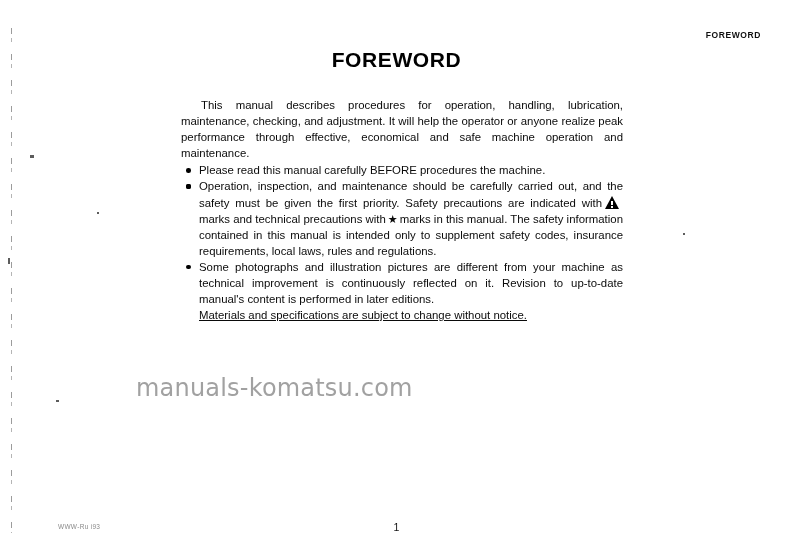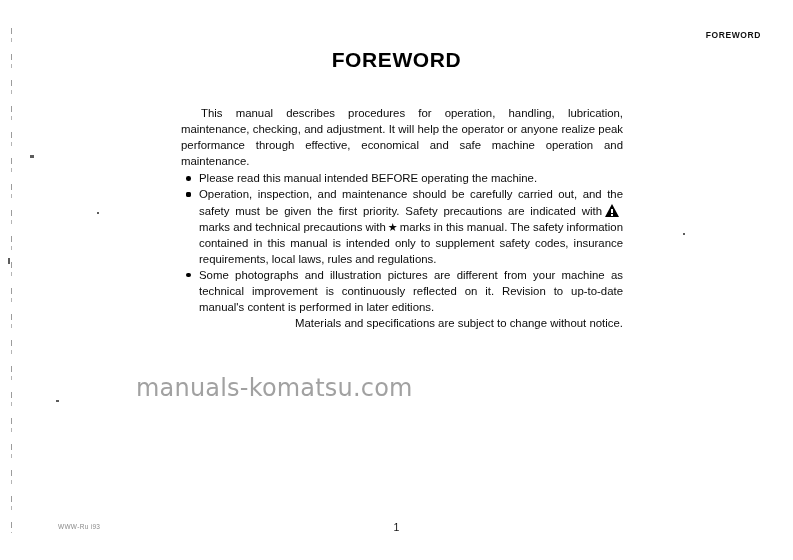--- a/index.html
+++ b/index.html
@@ -83,21 +83,21 @@
     top: 89px;
     width: 442px;
     font-size: 11.4px;
     line-height: 16.1px;
     color: #0a0a0a;
   }
 
   .intro-para {
     text-align: justify;
     text-indent: 20px;
-    margin: 16px 0 1px 0;
+    margin: 8px 0 1px 0;
   }
 
   .bullet-list {
     list-style: none;
     margin: 0;
     padding: 0;
   }
   .bullet-item {
     position: relative;
     padding-left: 18px;
@@ -111,21 +111,22 @@
     width: 4.5px;
     height: 4.5px;
     background: #000;
     border-radius: 50%;
   }
   .bullet-item.no-justify { text-align: left; }
 
   
   .plain-line {
     padding-left: 18px;
-    text-align: right;
+    text-align: left;
+    text-decoration: underline;
   }
 
   
   .warn-tri {
     display: inline-block;
     position: relative;
     width: 15px;
     height: 13px;
     vertical-align: -2px;
     margin: 0 3px;
@@ -210,21 +211,21 @@
   <div class="doc-title">FOREWORD</div>
 
   <div class="body-block">
 
     <p class="intro-para">This manual describes procedures for operation, handling, lubrication, maintenance, checking, and adjustment. It will help the operator or anyone realize peak performance through effective, economical and safe machine operation and maintenance.</p>
 
     <ul class="bullet-list">
 
       <li class="bullet-item no-justify">
         <span class="bullet-dot"></span>
-        <span>Please read this manual intended BEFORE operating the machine.</span>
+        <span>Please read this manual carefully BEFORE procedures the machine.</span>
       </li>
 
       <li class="bullet-item no-justify">
         <span class="bullet-dot"></span>
       </li>
 
 
       <li class="bullet-item">
         <span class="bullet-dot"></span>
         <span>Operation, inspection, and maintenance should be carefully carried out, and the safety must be given the first priority. Safety precautions are indicated with</span><span class="warn-tri"><span class="tri"></span><span class="bang"></span><span class="bang-dot"></span></span><span>marks and technical precautions with</span><span class="star-glyph">★</span><span>marks in this manual. The safety information contained in this manual is intended only to supplement safety codes, insurance requirements, local laws, rules and regulations.</span>

